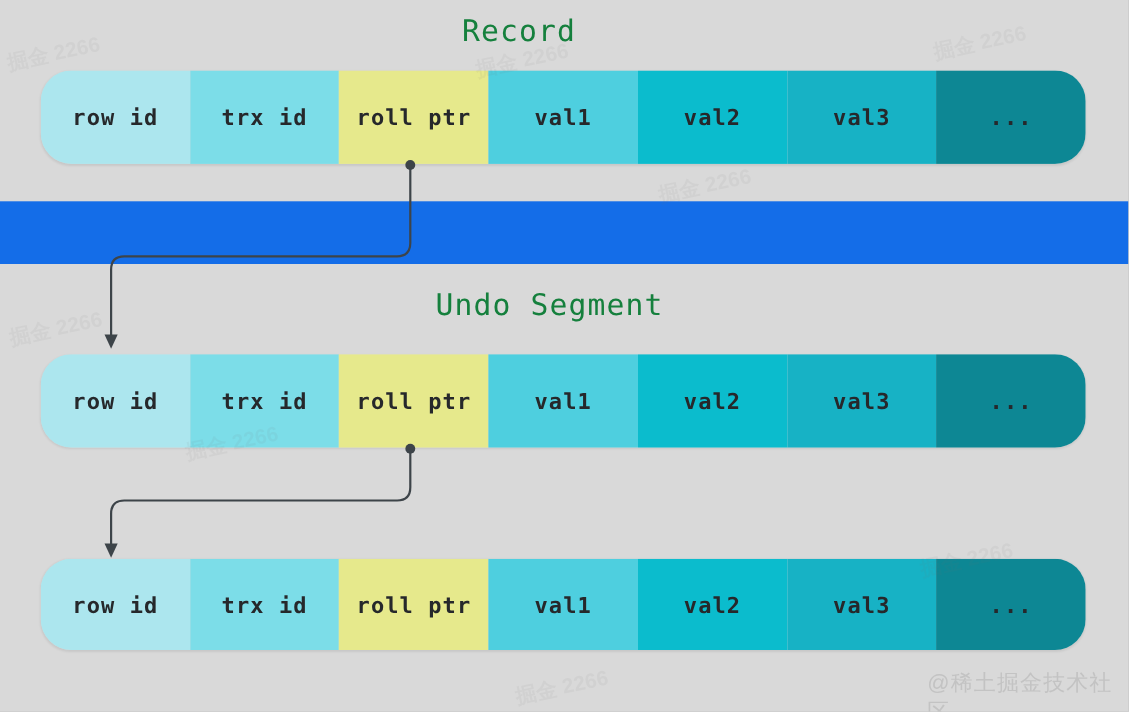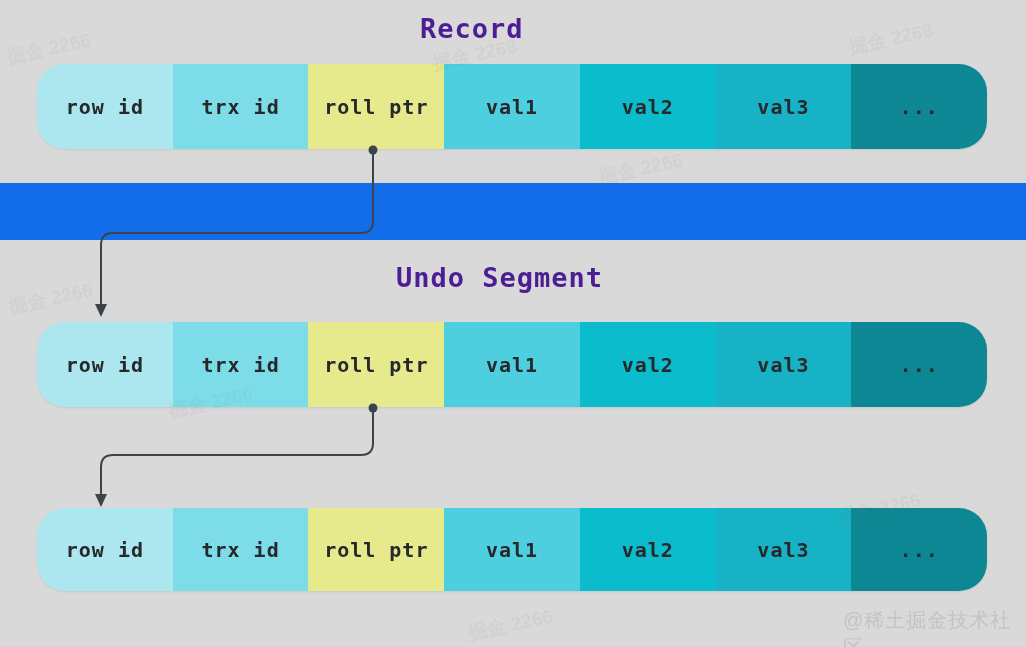--- a/index.html
+++ b/index.html
@@ -10,22 +10,22 @@
   .canvas{
     position:relative;
     width:1026px;height:647px;
     background:#d9d9d9;
     overflow:hidden;
     margin:0 auto;
   }
   .section-title{
     position:absolute;
     font-size:27px;
-    font-weight:bold;
-    color:#4c1d95;
+    font-weight:normal;
+    color:#15803d;
     letter-spacing:1px;
     white-space:pre;
   }
   .title-record{left:420px;top:13px;}
   .title-undo{left:381px;top:262px;margin-left:15px;}
   .bar{
     position:absolute;
     left:37px;width:950px;height:85px;
     display:flex;
     border-radius:28px;

